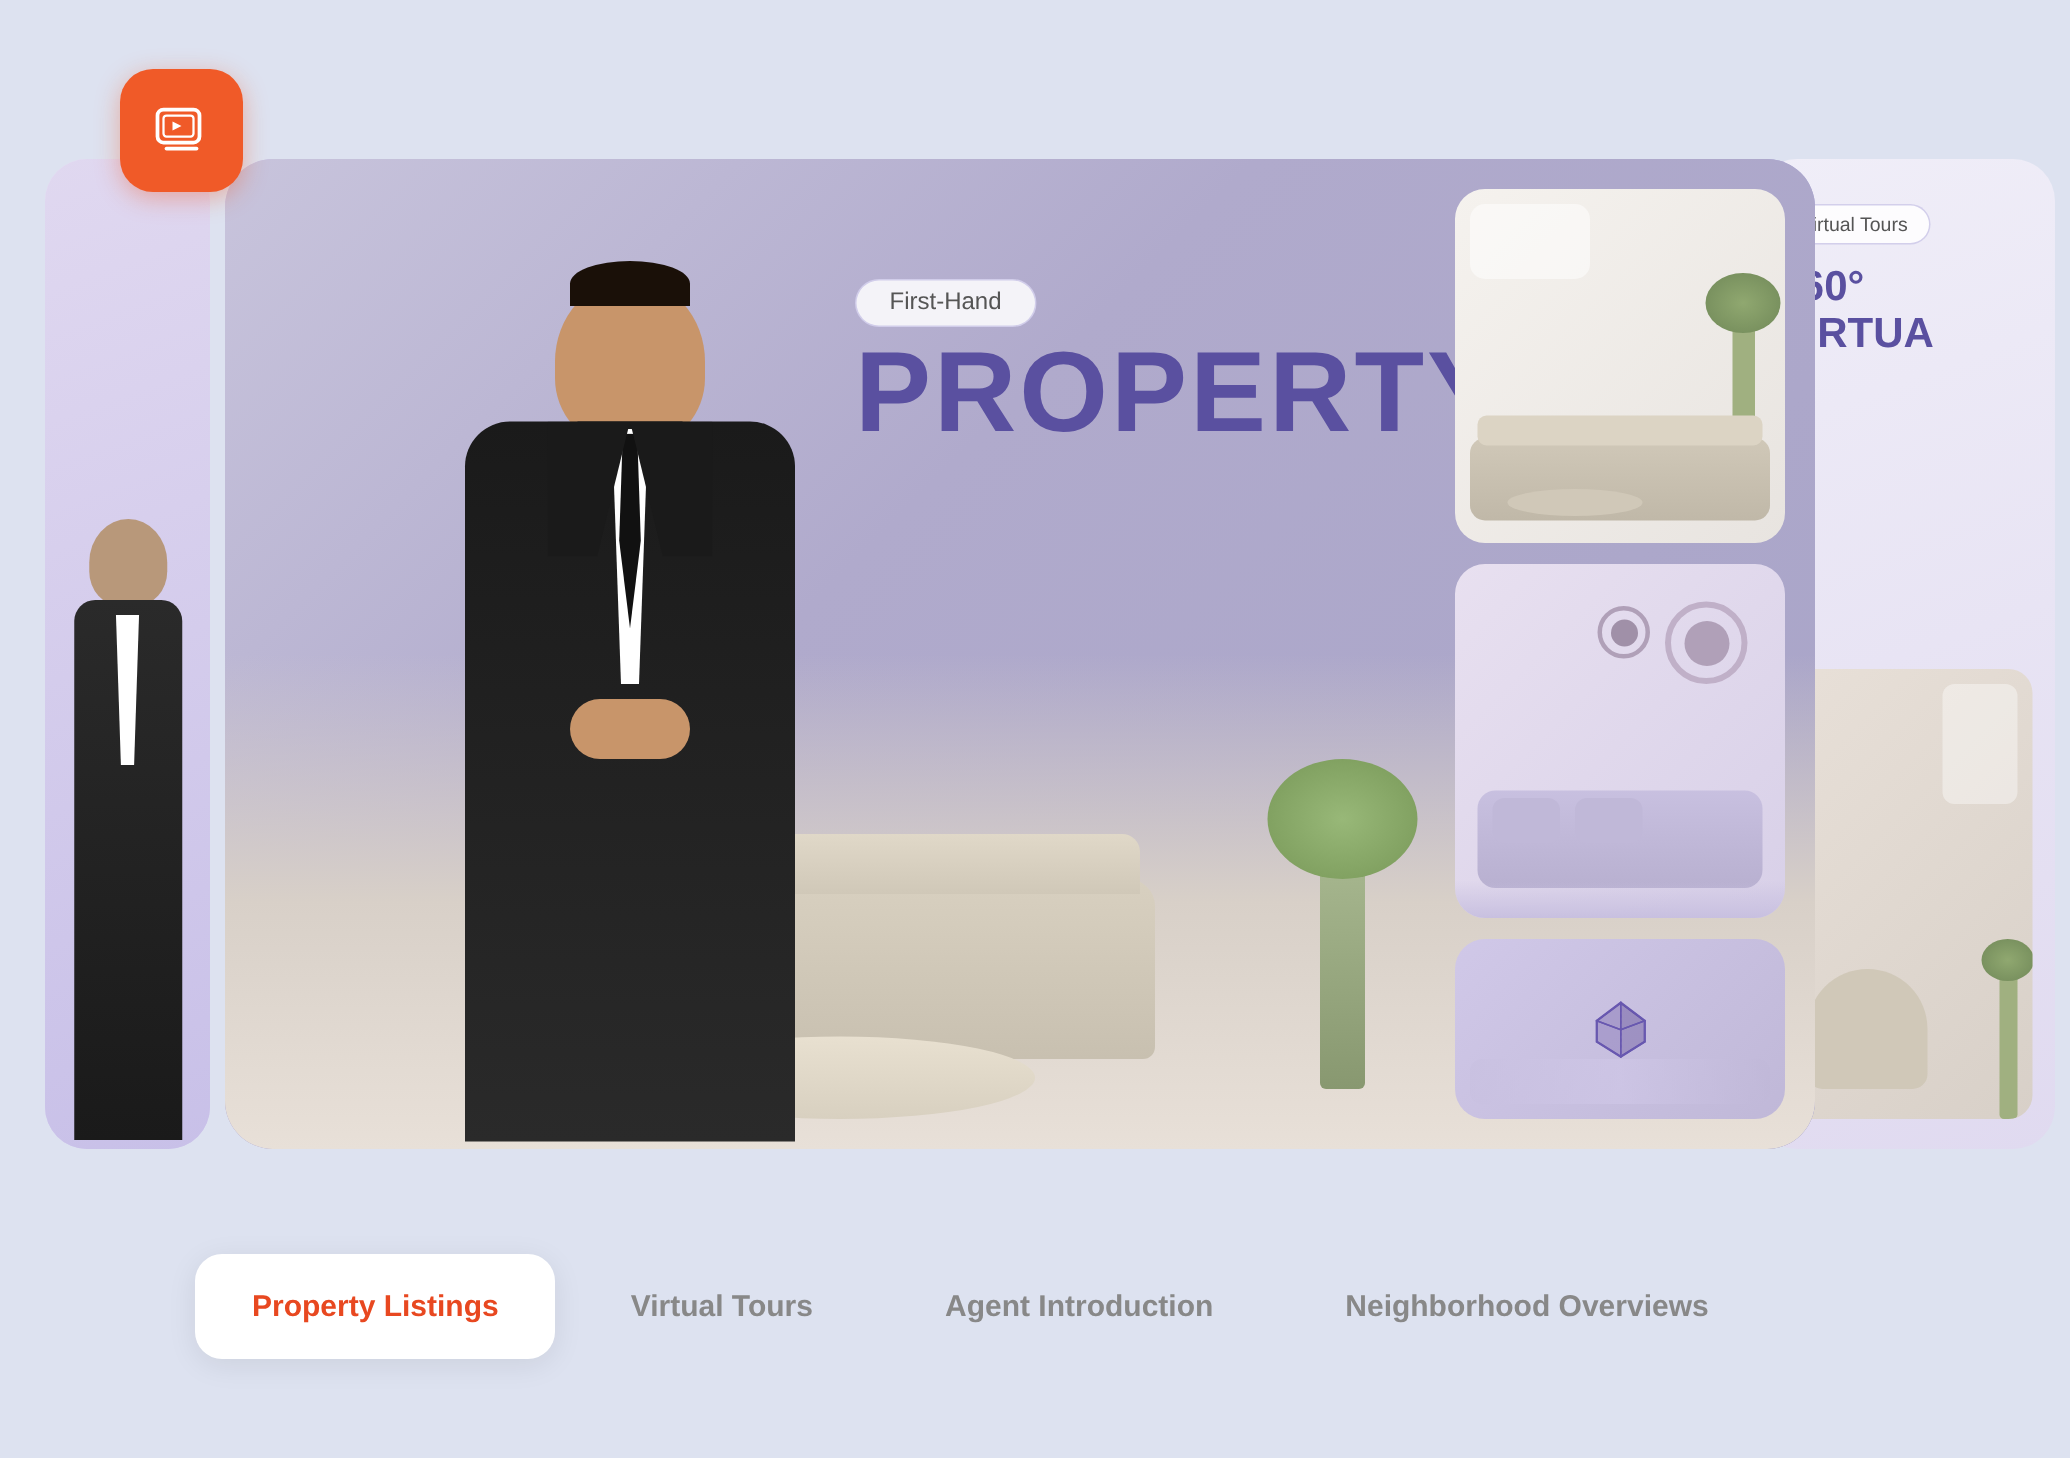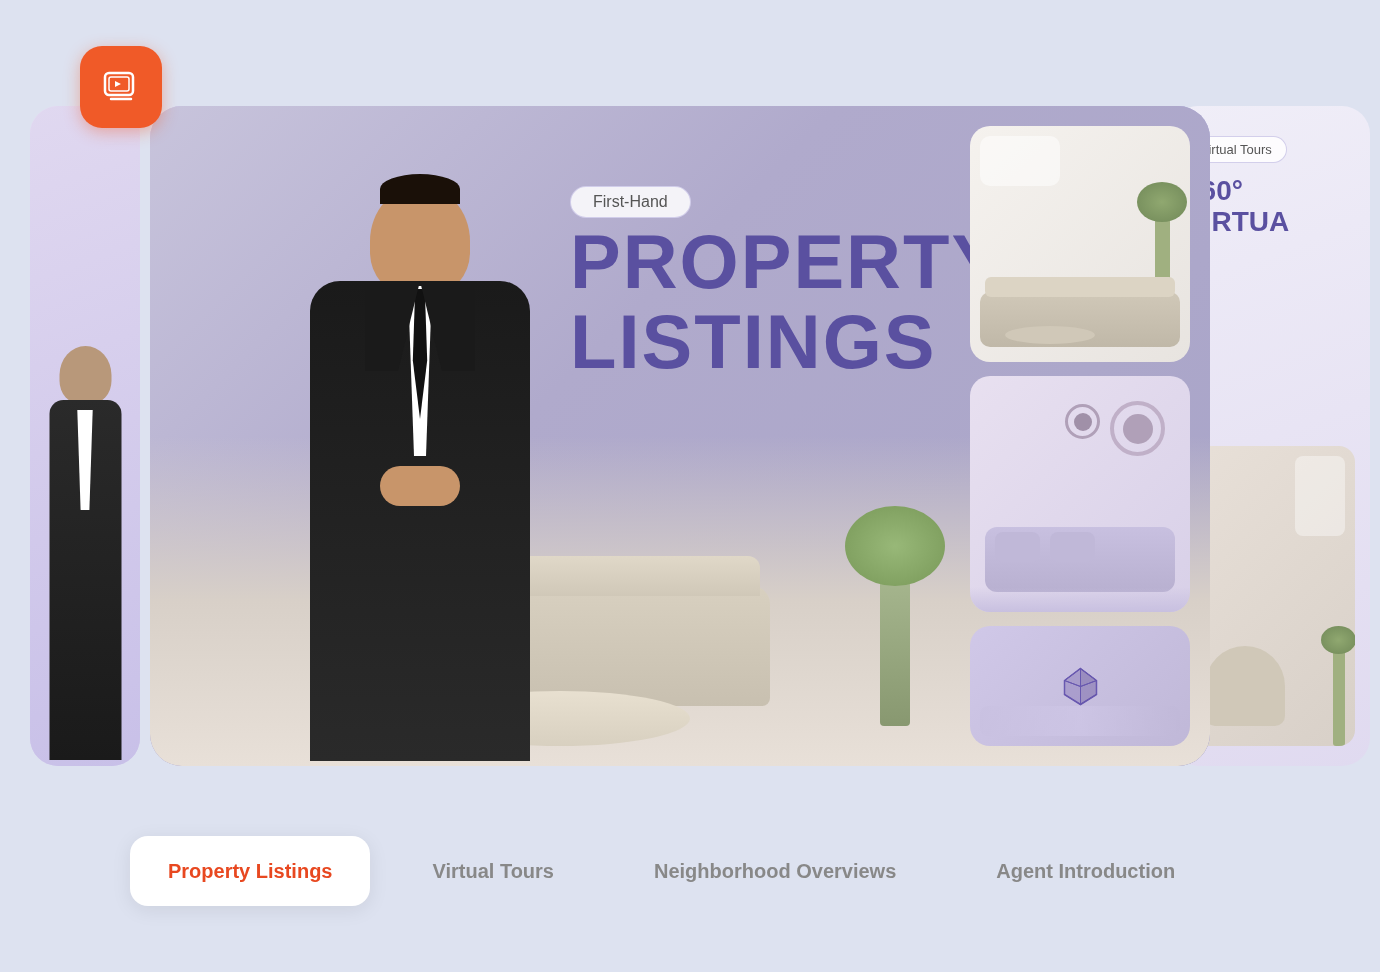--- a/index.html
+++ b/index.html
@@ -425,21 +425,21 @@
 
     
     .bottom-nav {
       position: absolute;
       bottom: 0;
       left: 80px;
       right: 0;
       height: 110px;
       display: flex;
       align-items: center;
-      gap: 24px;
+      gap: 12px;
       z-index: 8;
     }
 
     .nav-tab {
       height: 70px;
       padding: 0 38px;
       border-radius: 18px;
       display: flex;
       align-items: center;
       justify-content: center;
@@ -536,21 +536,20 @@
         </div>
 
         <div class="person-hands"></div>
       </div>
     </div>
 
     <div class="main-text-area">
       <div class="badge-pill">First-Hand</div>
       <div class="hero-title">
         <div>PROPERTY</div>
-        <div>LISTINGS</div>
       </div>
     </div>
 
     <div class="right-panel">
 
       <div class="thumb-card thumb-card-1">
         <div class="thumb-plant"></div>
         <div class="thumb-sofa"></div>
 
         <div style="position:absolute;bottom:18px;left:35px;width:90px;height:18px;background:#d0c8b8;border-radius:50%;"></div>
@@ -611,20 +610,20 @@
   </div>
 
   <div class="bottom-nav">
     <div class="nav-tab nav-tab-active">
       <span>Property Listings</span>
     </div>
     <div class="nav-tab nav-tab-inactive">
       <span>Virtual Tours</span>
     </div>
     <div class="nav-tab nav-tab-inactive">
+      <span>Agent Introduction</span>
+    </div>
+    <div class="nav-tab nav-tab-inactive">
       <span>Neighborhood Overviews</span>
     </div>
-    <div class="nav-tab nav-tab-inactive">
-      <span>Agent Introduction</span>
-    </div>
   </div>
 
 </div>
 
 </body></html>

